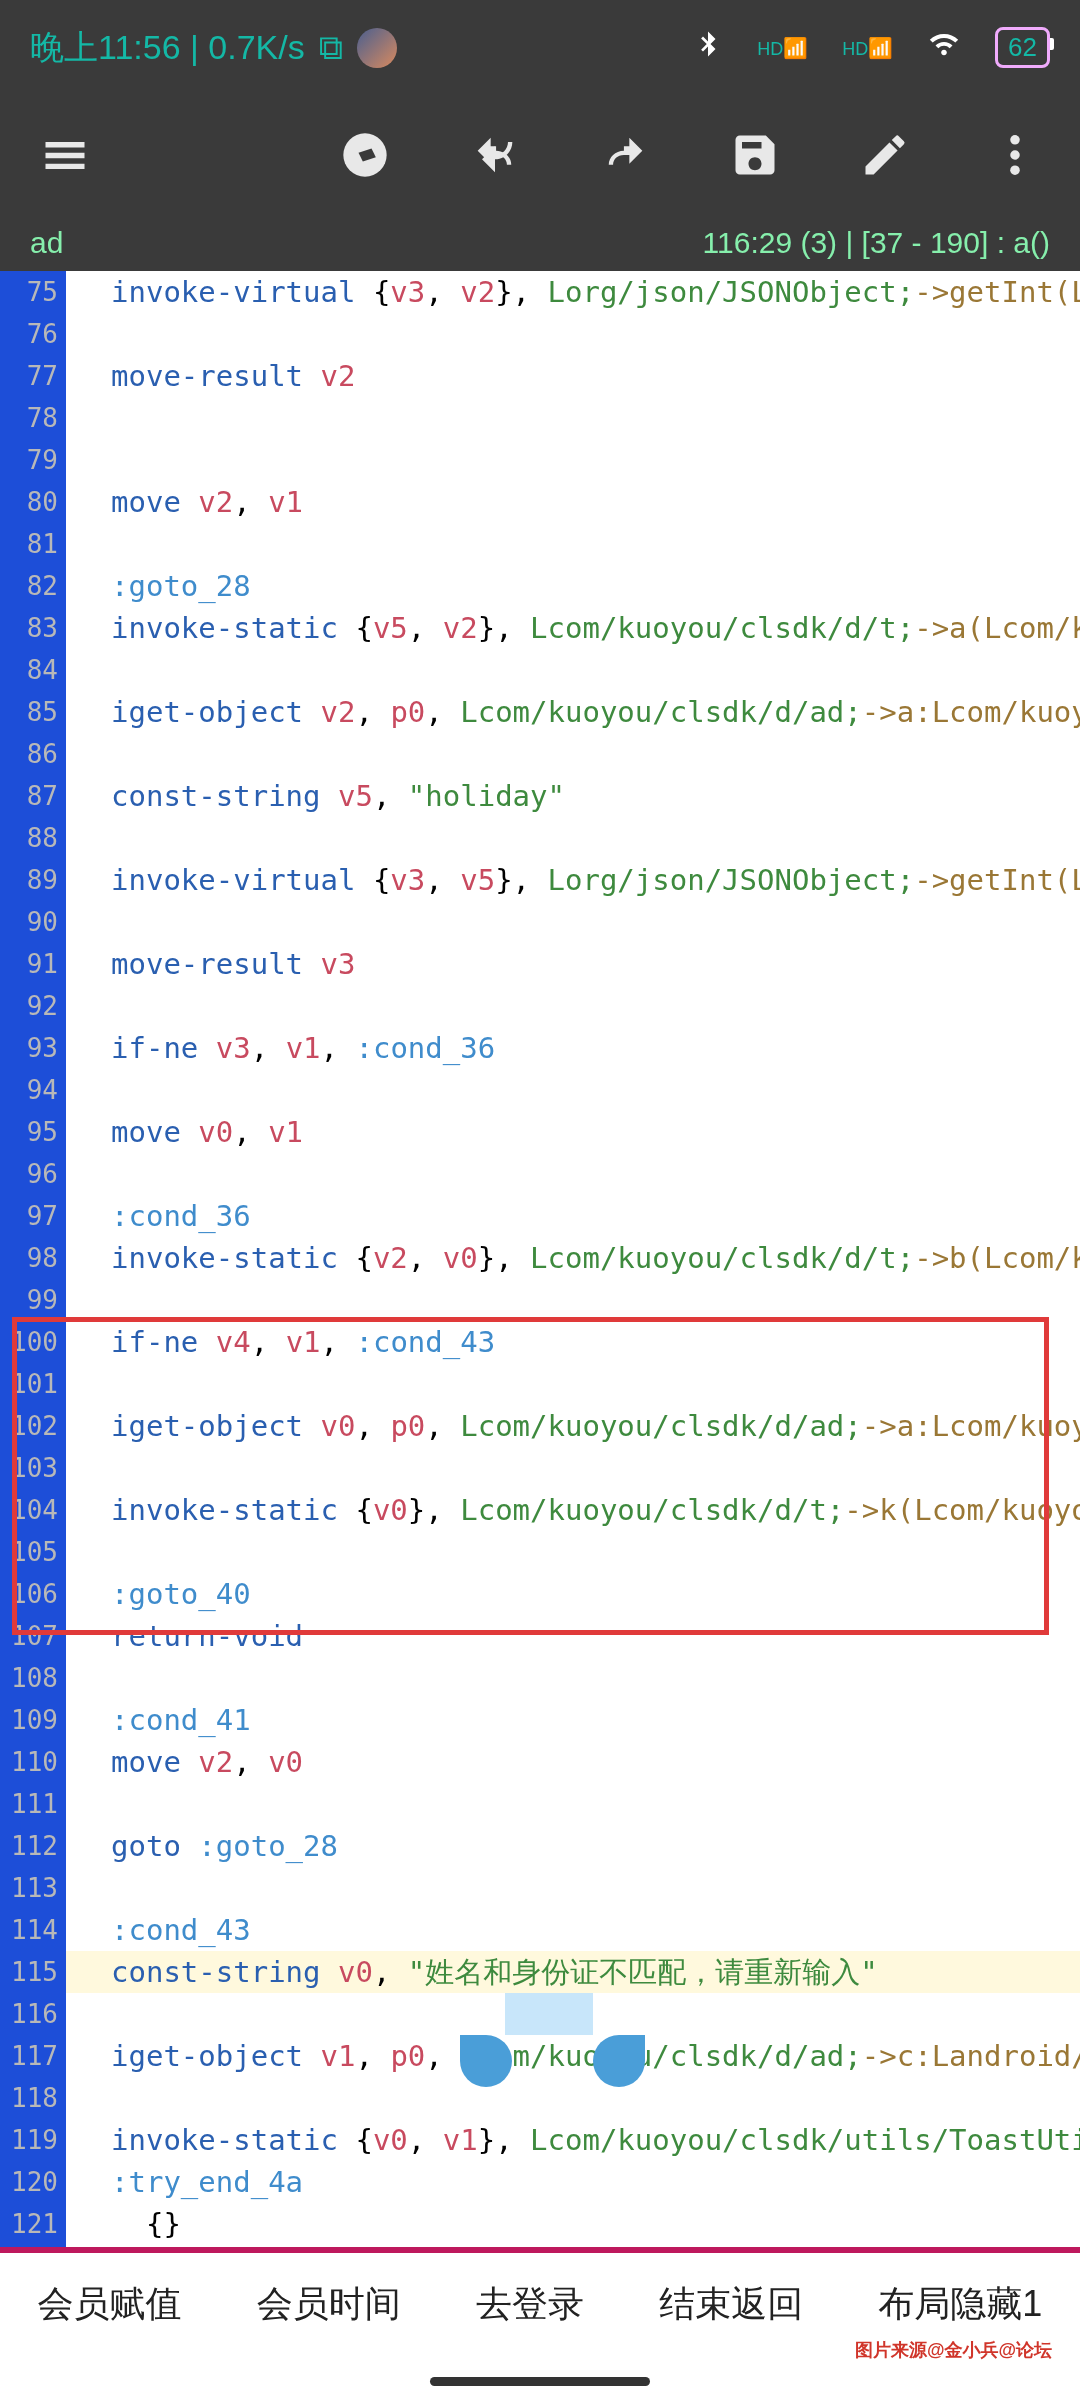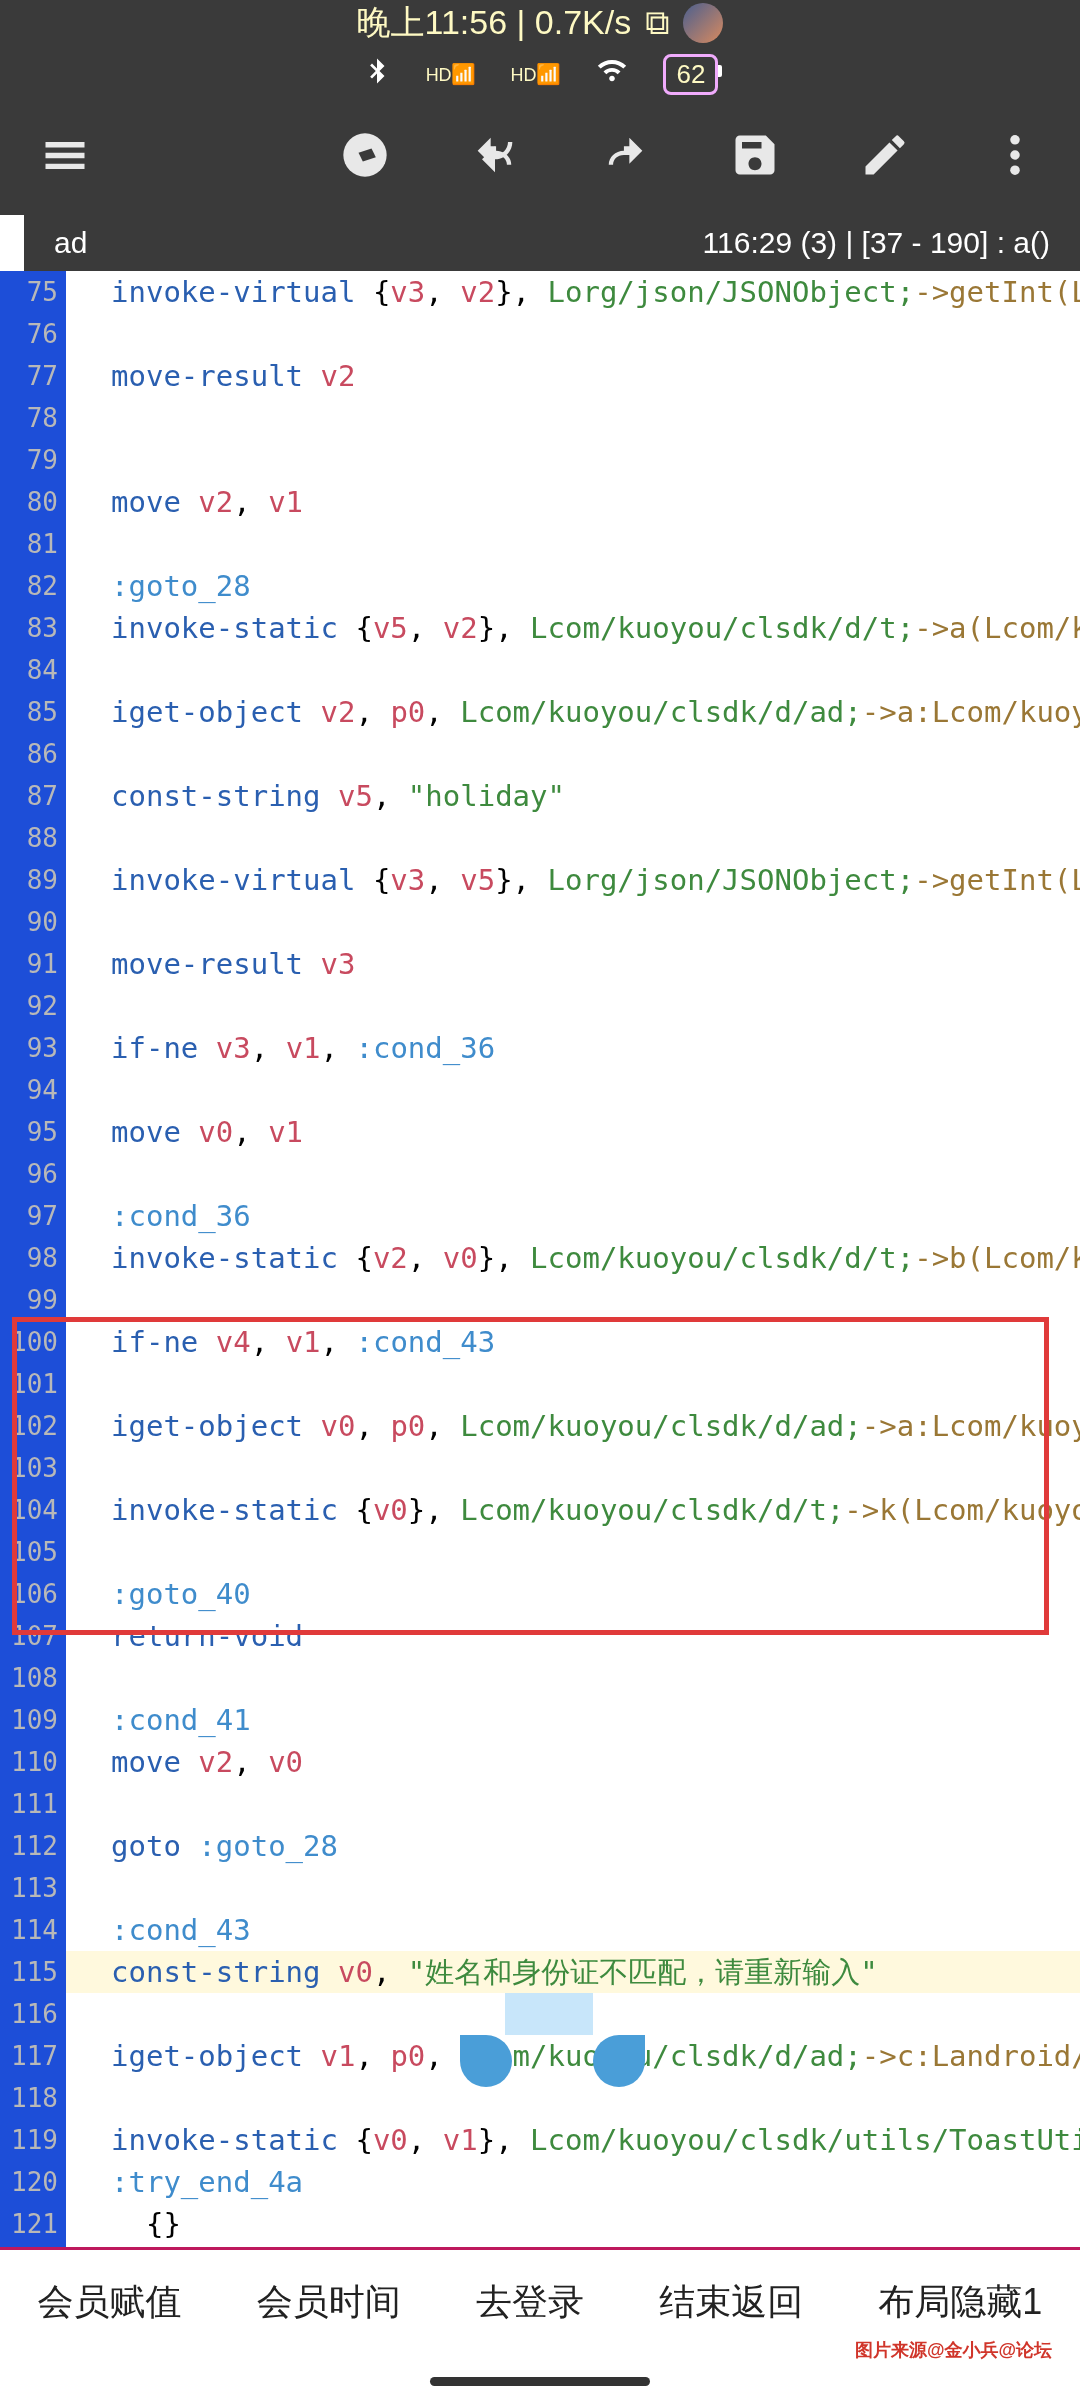--- a/index.html
+++ b/index.html
@@ -1,46 +1,46 @@
 <!DOCTYPE html>
 <html><head>
 <meta charset="utf-8">
 <style>
 *{margin:0;padding:0;box-sizing:border-box;}
 html,body{width:1080px;height:2400px;font-family:sans-serif;background:#fff;overflow:hidden;}
-.statusbar{background:#3a3a3a;color:#fef9c3;height:95px;display:flex;align-items:center;justify-content:space-between;padding:0 30px;font-size:34px;flex-direction:column;}
+.statusbar{background:#3a3a3a;color:#14b8a6;height:95px;display:flex;align-items:center;justify-content:space-between;padding:0 30px;font-size:34px;}
 .status-left{display:flex;align-items:center;gap:14px;}
 .status-right{display:flex;align-items:center;gap:34px;}
 .battery{border:3px solid #f0abfc;border-radius:8px;padding:2px 10px;font-size:26px;position:relative;}
 .battery::after{content:"";position:absolute;right:-7px;top:8px;width:4px;height:12px;background:#fff;border-radius:0 2px 2px 0;}
 .app-icon{width:40px;height:40px;border-radius:50%;background:linear-gradient(135deg,#4a5f8f,#d88a5f);}
 .toolbar{background:#3a3a3a;height:120px;display:flex;align-items:center;padding:0 30px;fill:#e8e8e8;}
 .toolbar svg{width:52px;height:52px;}
 .toolbar-btn{width:70px;height:70px;display:flex;align-items:center;justify-content:center;cursor:pointer;}
 .toolbar-spacer{flex:1;}
 .tb-gap{margin-left:60px;}
-.infobar{background:#3a3a3a;color:#ffffff;height:56px;display:flex;align-items:center;justify-content:space-between;padding:0 30px;font-size:30px;margin-left:24px;}
+.infobar{background:#3a3a3a;color:#86efac;height:56px;display:flex;align-items:center;justify-content:space-between;padding:0 30px;font-size:30px;}
 .editor{position:relative;height:1976px;overflow:hidden;font-family:Consolas,Menlo,monospace;font-size:29px;}
 .gutter{position:absolute;left:0;top:0;width:66px;background:#1d4ed8;color:#b8b8b8;text-align:right;padding-right:8px;}
 .gutter div{height:42px;line-height:42px;font-size:26px;}
 .code{position:absolute;left:66px;top:0;right:0;}
 .line{height:42px;line-height:42px;white-space:pre;padding-left:45px;}
 .line.hl{background:#fff9dd;}
 .tok-kw{color:#2a5fb0;}
 .tok-reg{color:#c84a5f;}
 .tok-label{color:#3f8ccc;}
 .tok-type{color:#3e8a3e;}
 .tok-type2{color:#9a7735;}
 .tok-str{color:#3e8a3e;}
 .tok-call{color:#9a7735;}
 .redbox{position:absolute;border:5px solid #e03a3a;left:12px;width:1037px;}
 .sel-handle{position:absolute;width:52px;height:52px;background:#4a9ed8;border-radius:0 50% 50% 50%;}
 .sel-handle.right{border-radius:50% 0 50% 50%;}
 .sel-bg{position:absolute;background:#c8e6fa;height:42px;}
-.bottombar{height:108px;display:flex;align-items:center;justify-content:space-around;font-size:36px;color:#222;border-top:3px solid #be185d;}
+.bottombar{height:108px;display:flex;align-items:center;justify-content:space-around;font-size:36px;color:#222;border-top:6px solid #be185d;}
 .bottombar div{cursor:pointer;}
 .homeindicator{position:absolute;bottom:14px;left:50%;transform:translateX(-50%);width:220px;height:9px;background:#333;border-radius:5px;}
 .watermark{position:absolute;bottom:38px;right:28px;font-size:18px;color:#d0352a;font-weight:bold;}
 </style>
 </head>
 <body>
 
 <div class="statusbar">
   <div class="status-left">
     <span><span>晚上11:56</span> | <span>0.7K/s</span></span>

